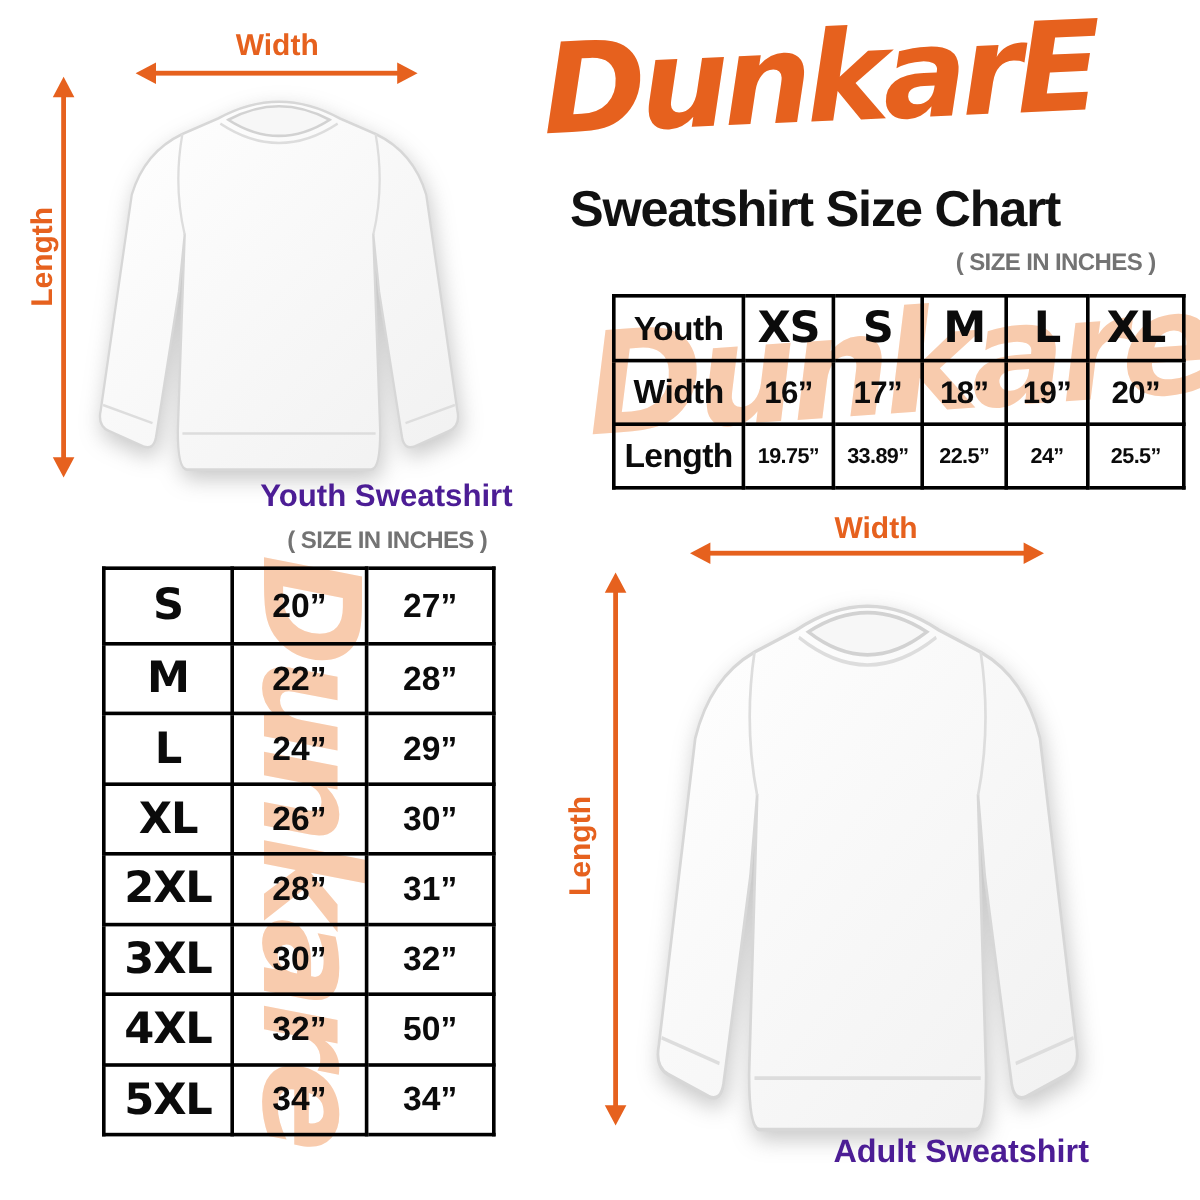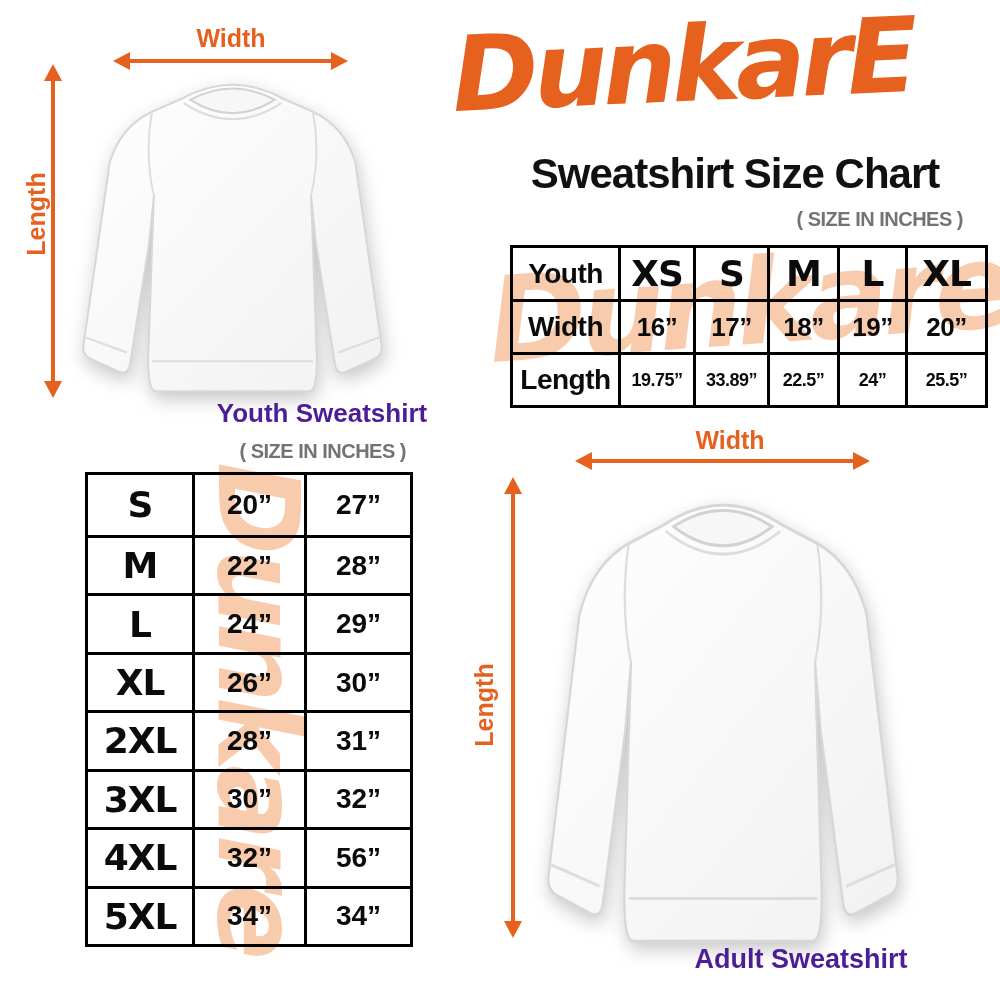--- a/index.html
+++ b/index.html
@@ -11,21 +11,21 @@
              font-family:"DejaVu Sans",sans-serif;font-weight:bold;font-style:italic;
              white-space:nowrap;line-height:.9;letter-spacing:-6px;pointer-events:none;}
   #wm-h{left:488px;top:250px;font-size:118px;transform:rotate(-4deg);}
   #wm-v{left:258px;top:708px;font-size:112px;transform:translate(-50%,-50%) rotate(90deg);}
 
   
   #logo{position:absolute;left:425px;top:4px;width:515px;text-align:center;z-index:2;
         font-family:"DejaVu Sans",sans-serif;font-weight:bold;font-style:italic;
         font-size:104px;line-height:1.18;color:var(--orange);letter-spacing:-5px;
         transform:rotate(-2.5deg);}
-  #main-title{position:absolute;left:475px;top:150px;width:520px;text-align:center;z-index:2;
+  #main-title{position:absolute;left:475px;top:150px;width:520px;text-align:left;z-index:2;
         font-size:42px;font-weight:bold;color:#111;letter-spacing:-1px;}
   .size-note{position:absolute;font-size:20px;font-weight:bold;color:#737373;
         letter-spacing:-.5px;z-index:2;}
   #size-note-youth{right:37px;top:208px;}
   #size-note-adult{right:594px;top:440px;}
 
   
   .dim-label{position:absolute;color:var(--orange);font-weight:bold;font-size:25px;z-index:2;}
   .dim-label.h{transform:translateX(-50%);}
   .dim-label.v{transform:translate(-50%,-50%) rotate(-90deg);white-space:nowrap;}
@@ -188,21 +188,21 @@
       <td class="at-val">31”</td>
     </tr>
     <tr>
       <th class="at-size">3XL</th>
       <td class="at-val">30”</td>
       <td class="at-val">32”</td>
     </tr>
     <tr>
       <th class="at-size">4XL</th>
       <td class="at-val">32”</td>
-      <td class="at-val">56”</td>
+      <td class="at-val">50”</td>
     </tr>
     <tr>
       <th class="at-size">5XL</th>
       <td class="at-val">34”</td>
       <td class="at-val">34”</td>
     </tr>
   </tbody>
     </table>
 
   <div class="dim-label h" id="adult-width-label">Width</div>

